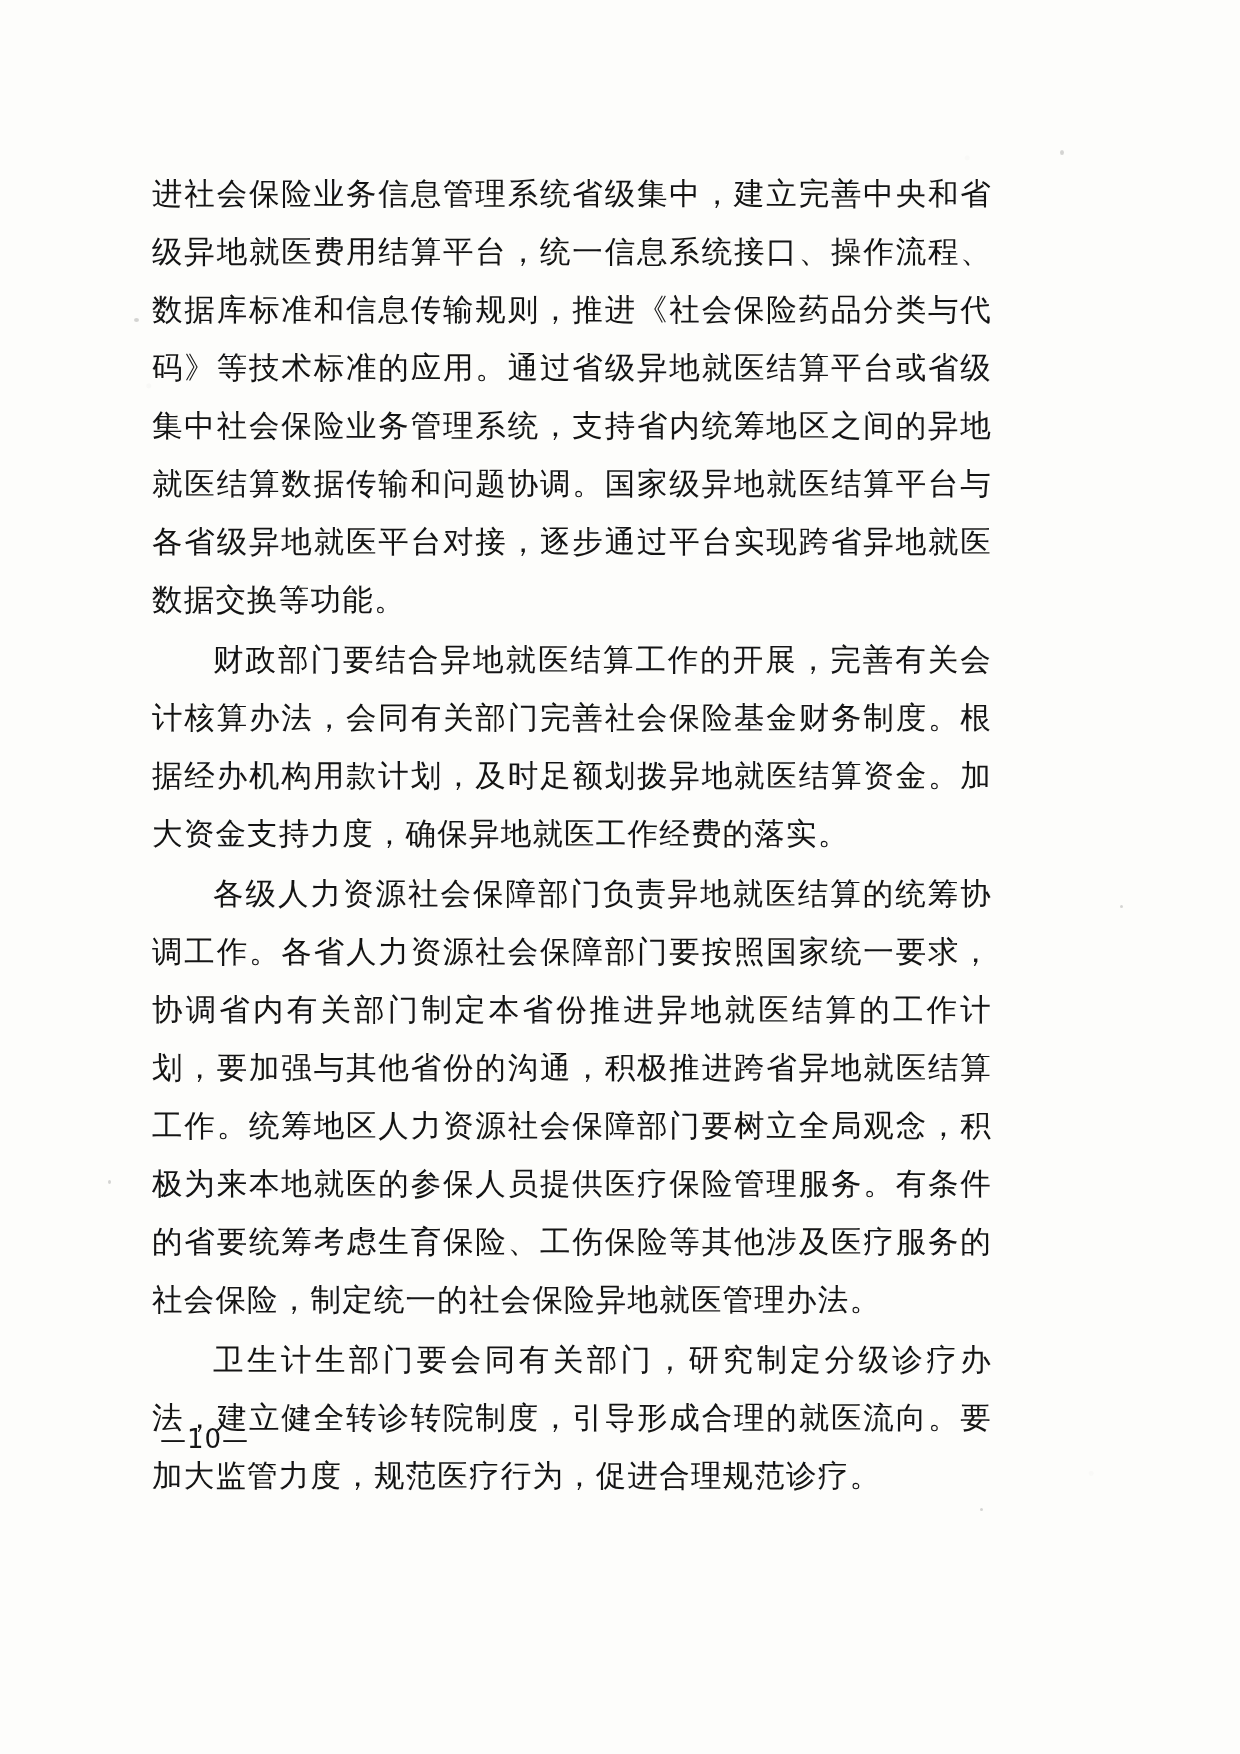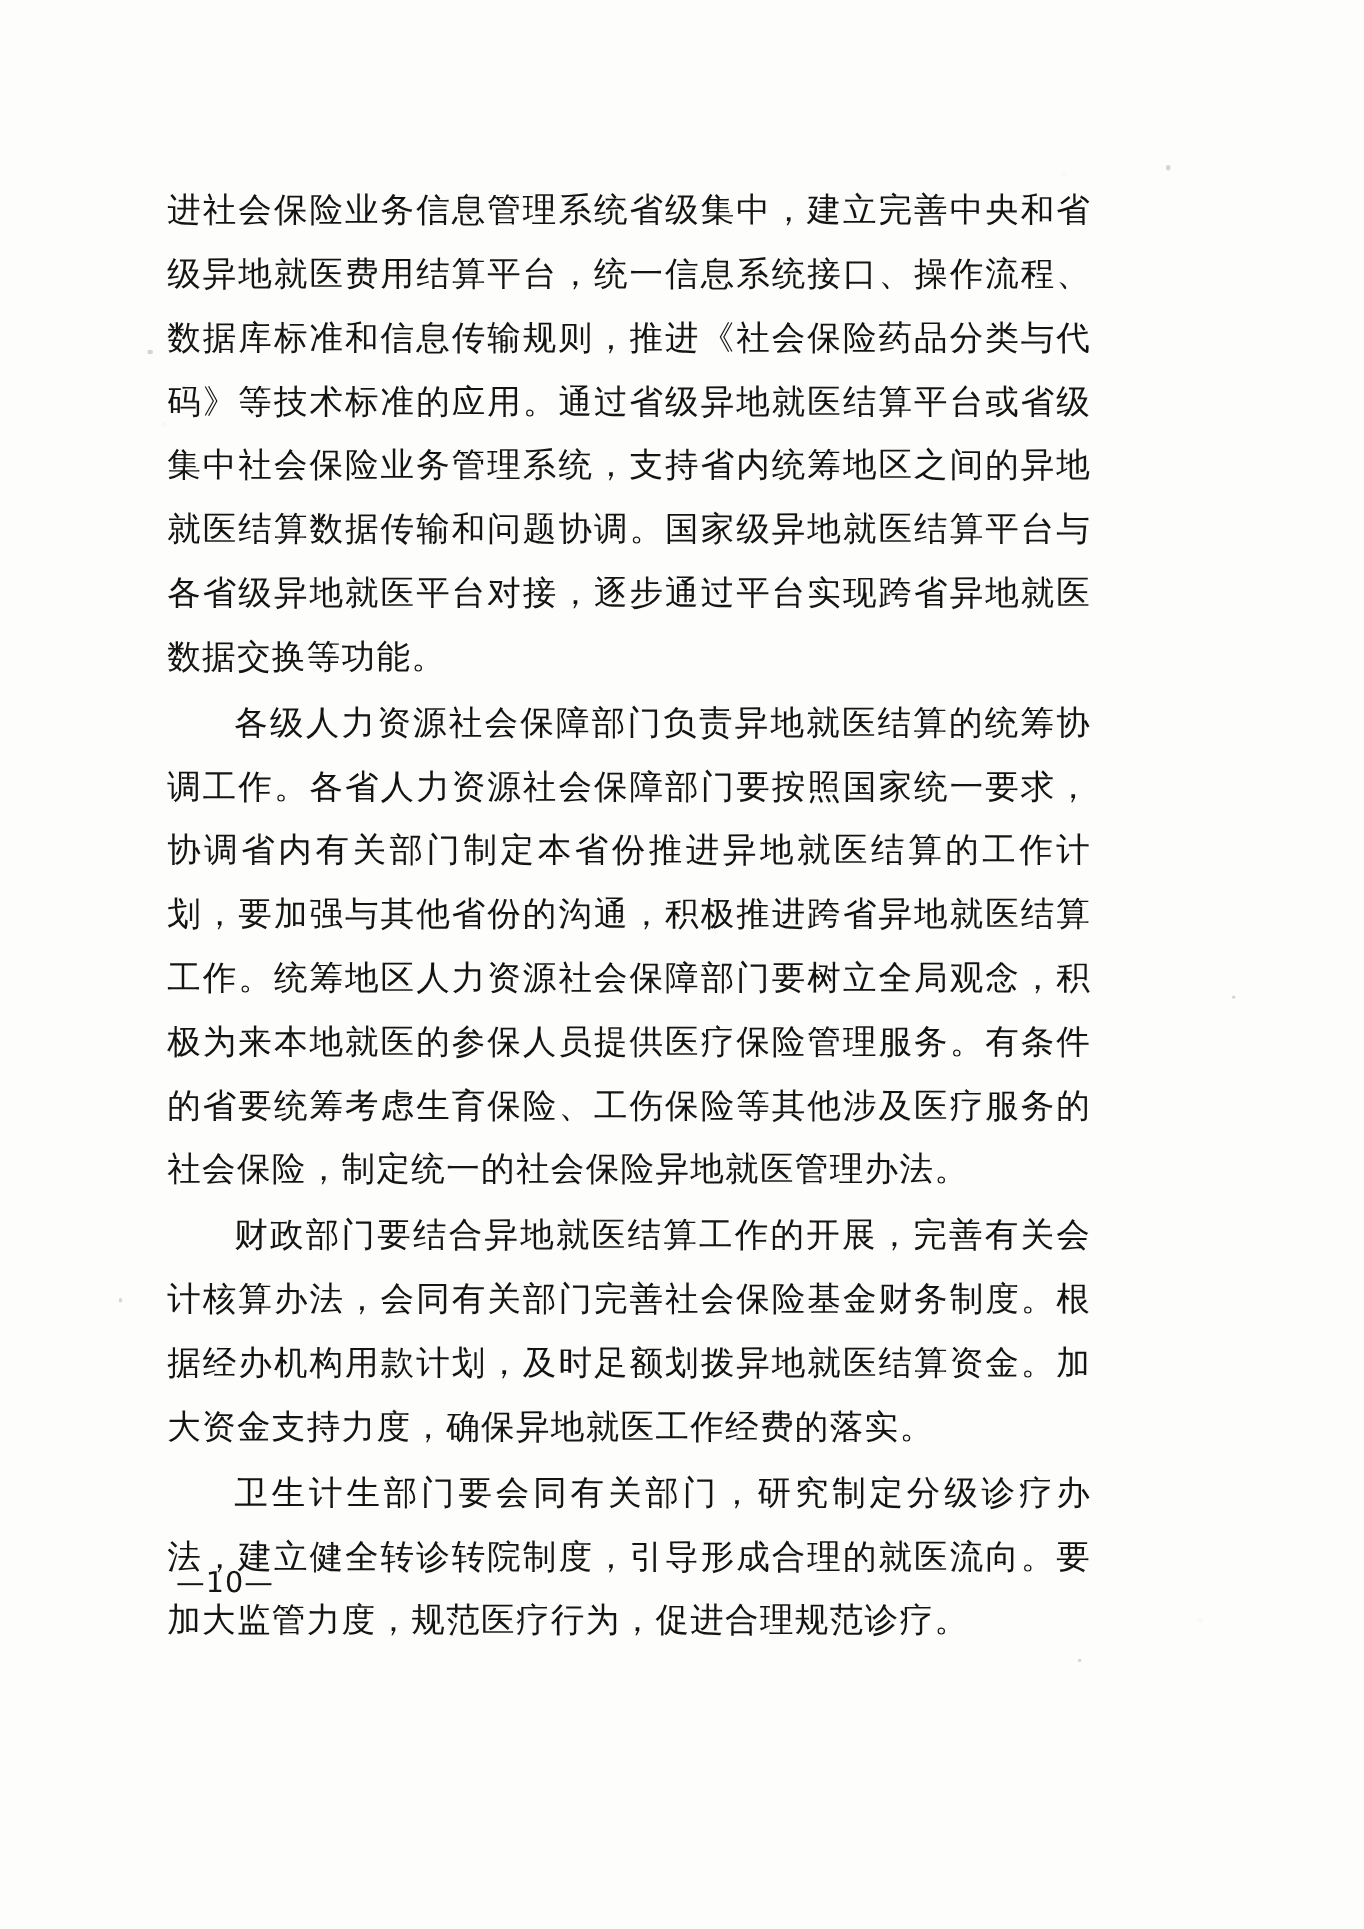--- a/index.html
+++ b/index.html
@@ -31,21 +31,21 @@
   .content {
     position: absolute;
     left: 152px;
     top: 165px;
     width: 840px;
   }
 
   
   p.body-par {
     margin: 0 0 2px 0;
-    font-family: Liberation Mono, monospace;
+    font-family: Liberation Serif, serif;
     font-size: 30.5px;
     line-height: 58px;
     letter-spacing: 1.2px;
     color: #141414;
     text-align: justify;
     text-justify: inter-character;
     text-indent: 0;
     -webkit-font-smoothing: antialiased;
   }
   p.indent {
@@ -94,23 +94,23 @@
   <div class="speck s2"></div>
   <div class="speck s3"></div>
   <div class="speck s4"></div>
   <div class="speck s5"></div>
 
   <div class="content">
 
     <p class="body-par">进社会保险业务信息管理系统省级集中，建立完善中央和省级异地就医费用结算平台，统一信息系统接口、操作流程、数据库标准和信息传输规则，推进《社会保险药品分类与代码》等技术标准的应用。通过省级异地就医结算平台或省级集中社会保险业务管理系统，支持省内统筹地区之间的异地就医结算数据传输和问题协调。国家级异地就医结算平台与各省级异地就医平台对接，逐步通过平台实现跨省异地就医数据交换等功能。</p>
 
 
+    <p class="body-par indent">财政部门要结合异地就医结算工作的开展，完善有关会计核算办法，会同有关部门完善社会保险基金财务制度。根据经办机构用款计划，及时足额划拨异地就医结算资金。加大资金支持力度，确保异地就医工作经费的落实。</p>
+
     <p class="body-par indent">各级人力资源社会保障部门负责异地就医结算的统筹协调工作。各省人力资源社会保障部门要按照国家统一要求，协调省内有关部门制定本省份推进异地就医结算的工作计划，要加强与其他省份的沟通，积极推进跨省异地就医结算工作。统筹地区人力资源社会保障部门要树立全局观念，积极为来本地就医的参保人员提供医疗保险管理服务。有条件的省要统筹考虑生育保险、工伤保险等其他涉及医疗服务的社会保险，制定统一的社会保险异地就医管理办法。</p>
-
-    <p class="body-par indent">财政部门要结合异地就医结算工作的开展，完善有关会计核算办法，会同有关部门完善社会保险基金财务制度。根据经办机构用款计划，及时足额划拨异地就医结算资金。加大资金支持力度，确保异地就医工作经费的落实。</p>
 
     <p class="body-par indent">卫生计生部门要会同有关部门，研究制定分级诊疗办法，建立健全转诊转院制度，引导形成合理的就医流向。要加大监管力度，规范医疗行为，促进合理规范诊疗。</p>
 
   </div>
 
   <div class="page-number">—10—</div>
 
 </div>
 
 </body></html>

